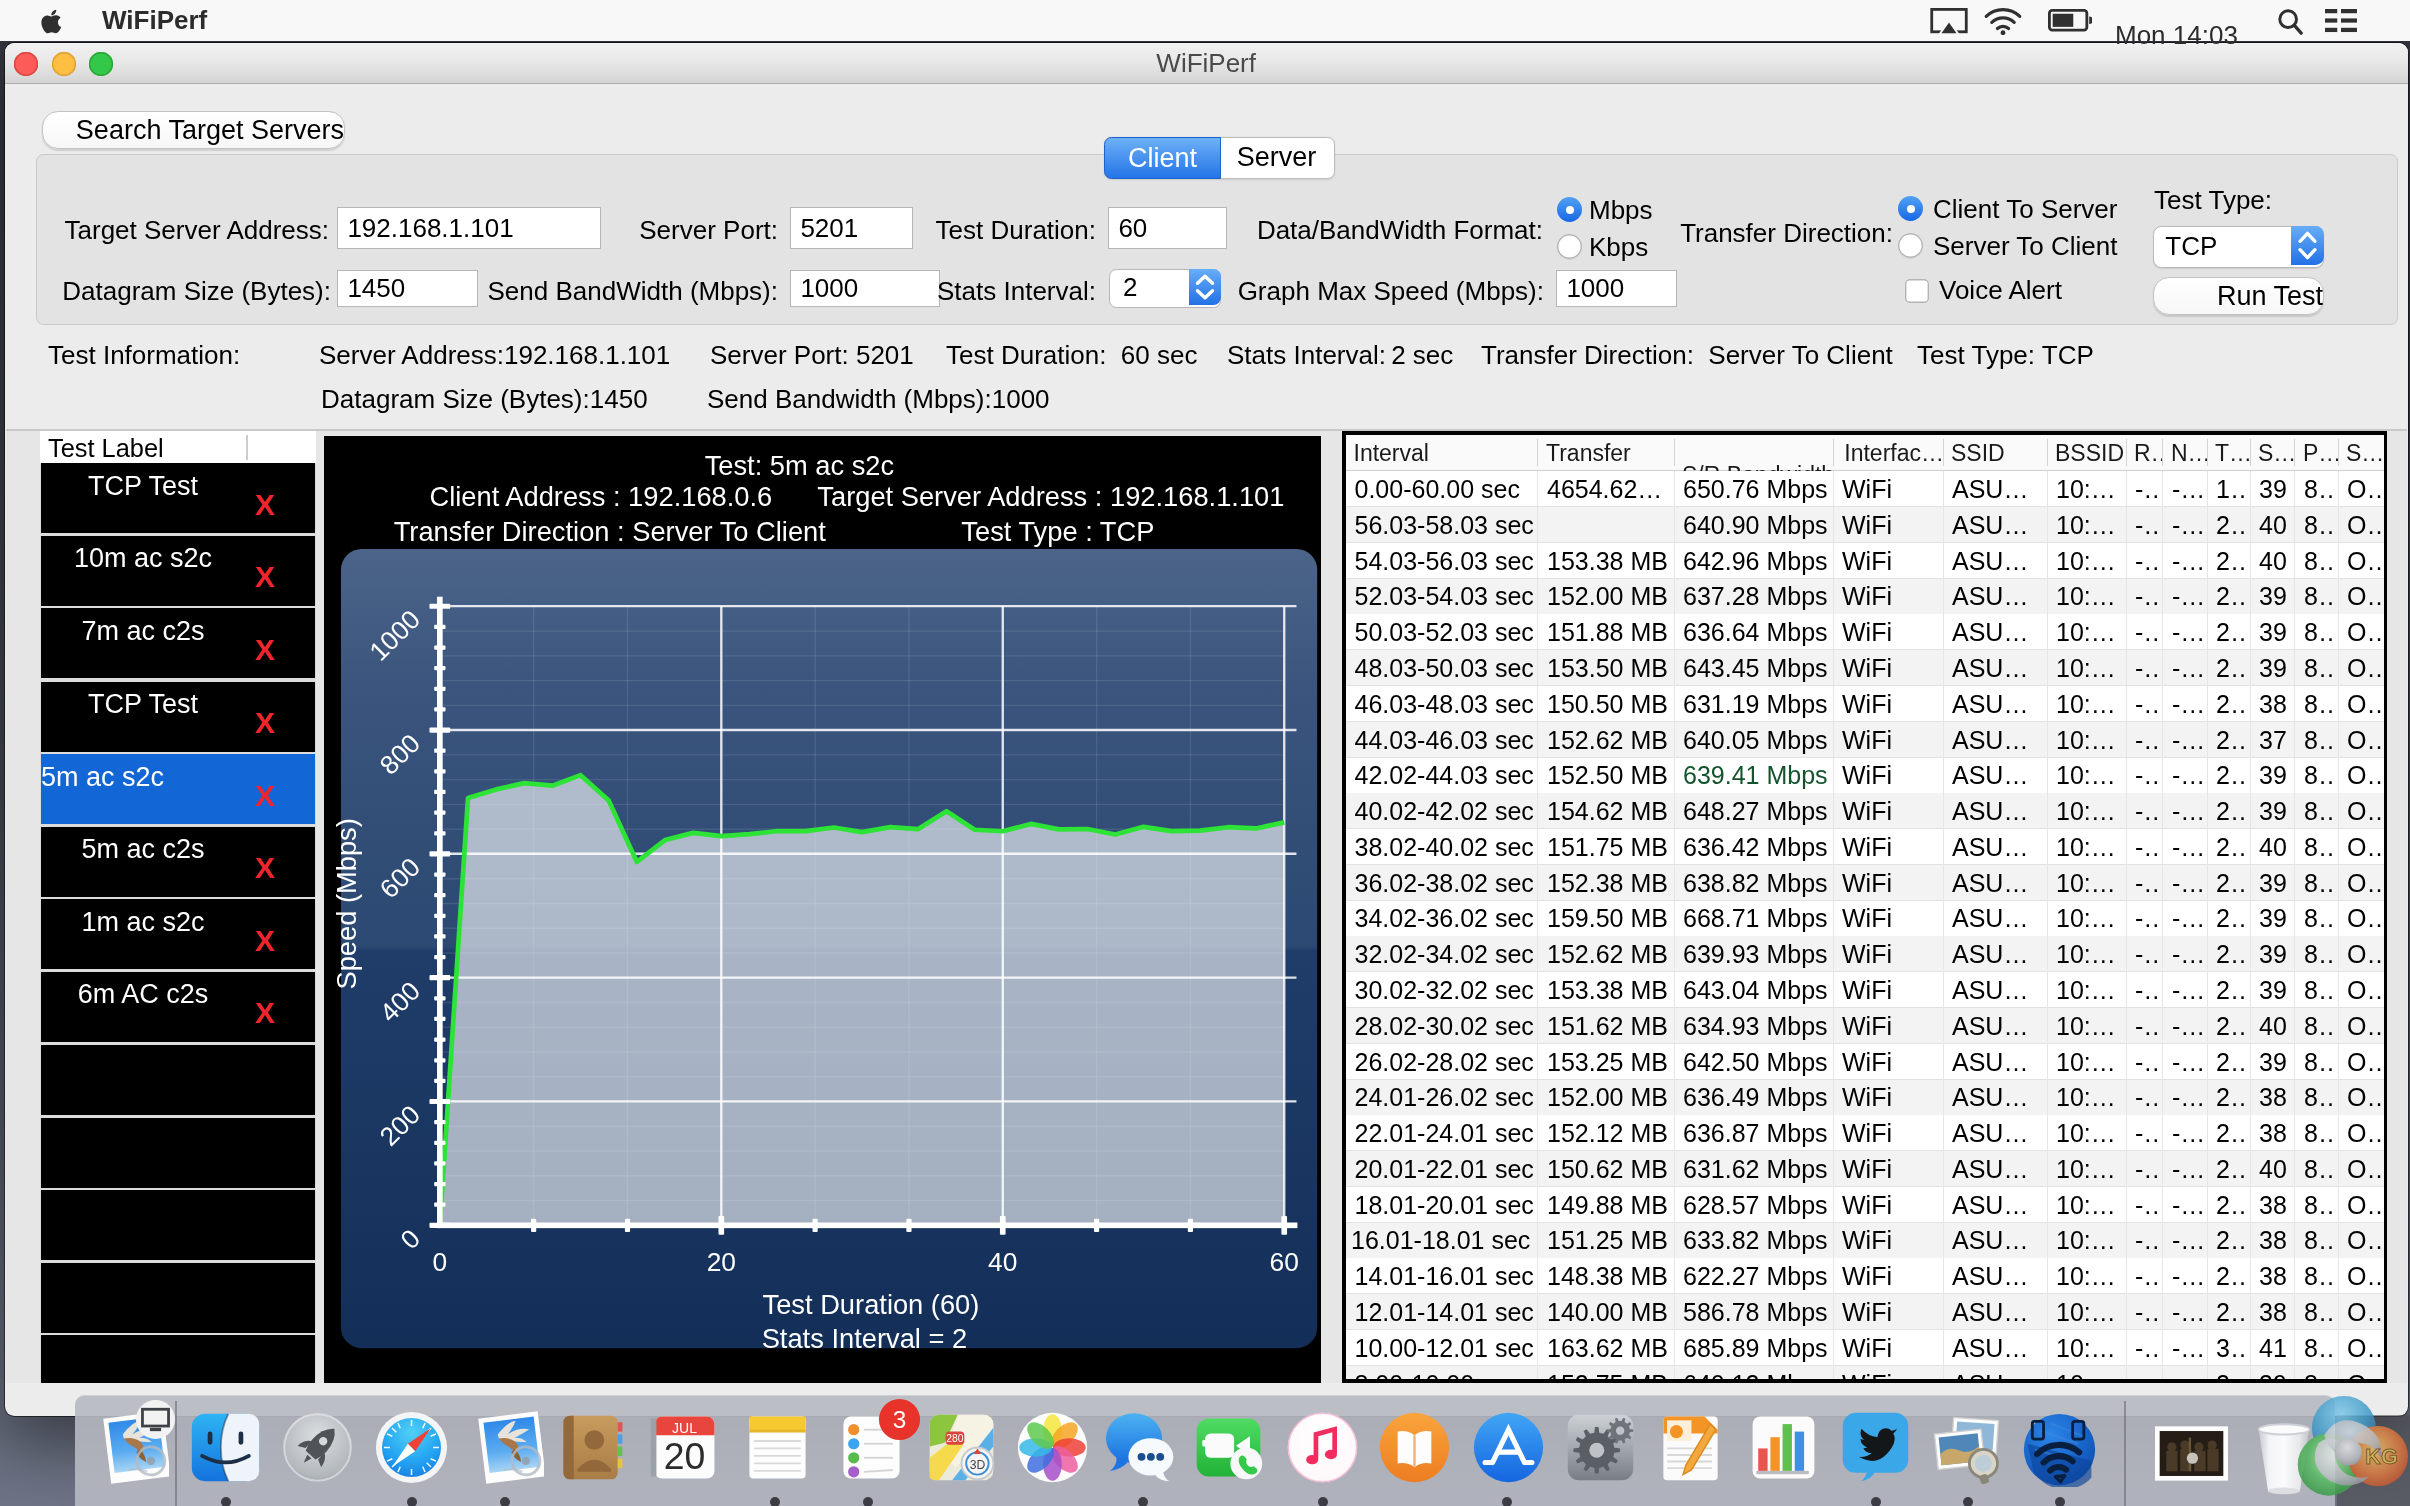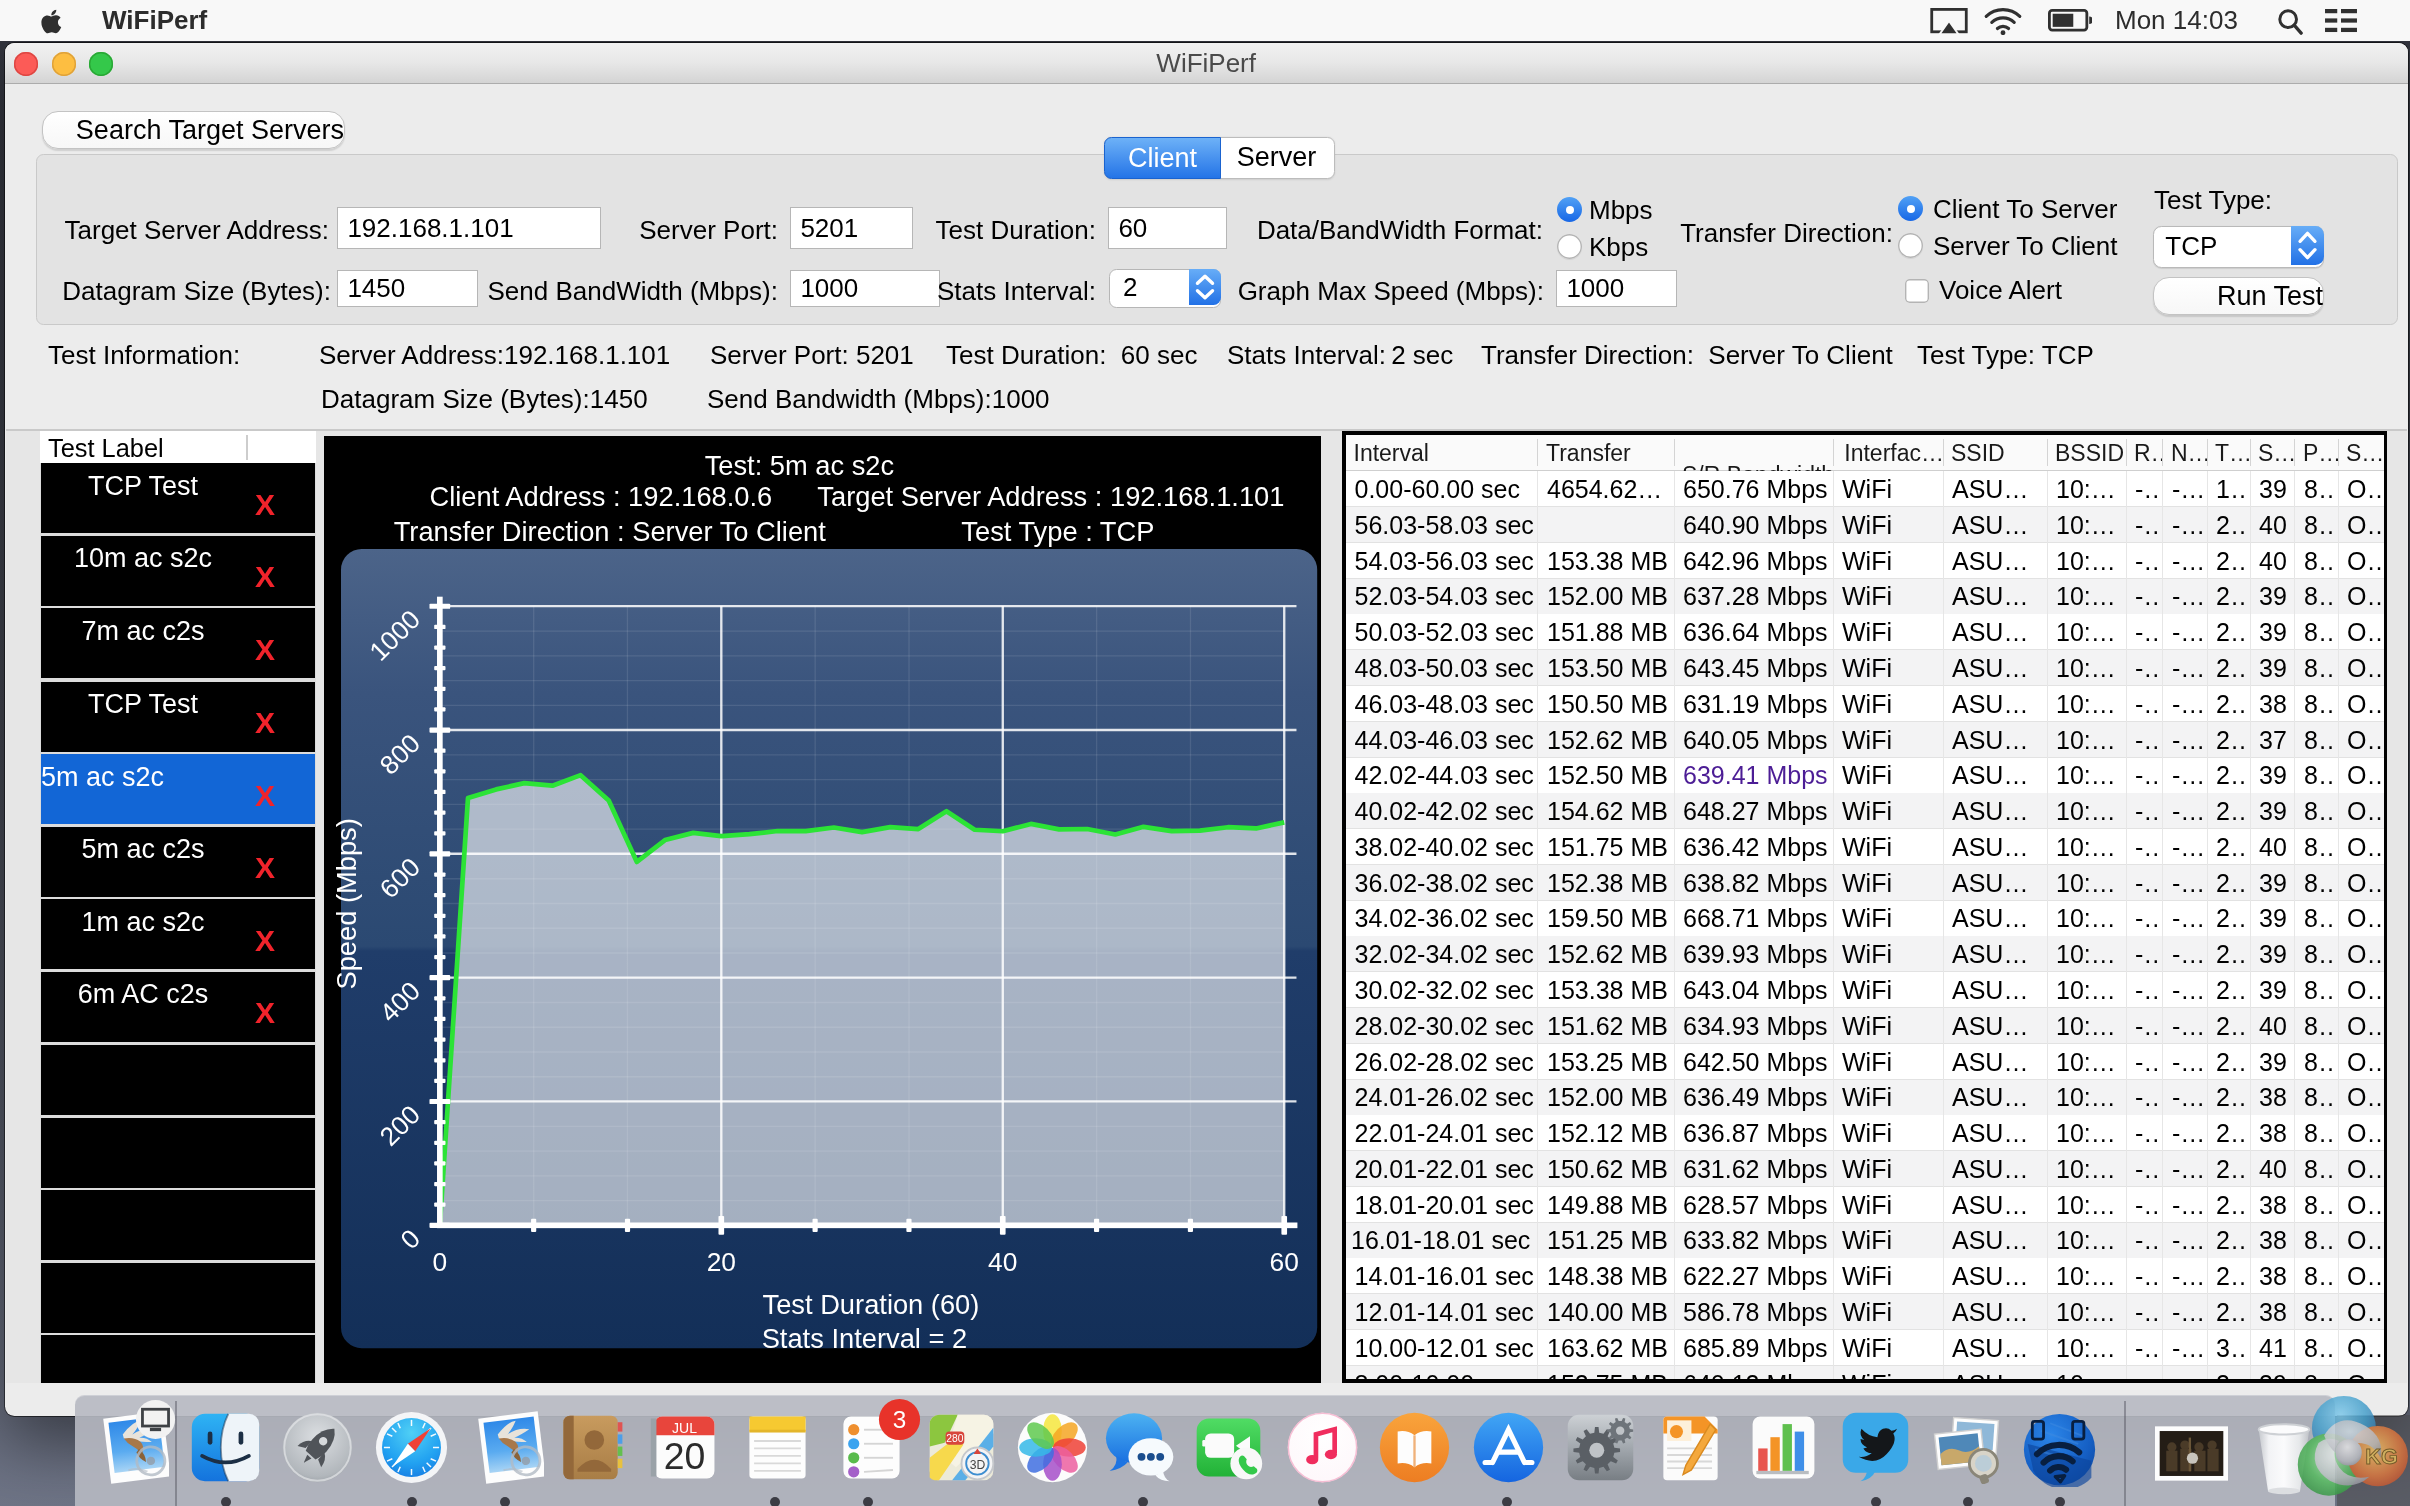--- a/index.html
+++ b/index.html
@@ -477,21 +477,21 @@
 <div class="abs" style="left:913px;top:290px;width:34px;height:31px;line-height:31px;overflow:hidden;white-space:nowrap;color:#000;">37</div>
 <div class="abs" style="left:948px;top:287px;width:0.9px;height:36px;background:#e6e6e6;"></div>
 <div class="abs" style="left:958px;top:290px;width:33px;height:31px;line-height:31px;overflow:hidden;white-space:nowrap;color:#000;">8…</div>
 <div class="abs" style="left:992px;top:287px;width:0.9px;height:36px;background:#e6e6e6;"></div>
 <div class="abs" style="left:1001px;top:290px;width:35px;height:31px;line-height:31px;overflow:hidden;white-space:nowrap;color:#000;">O…</div>
 <div class="abs" style="left:0;top:323px;width:1038px;height:35px;background:#ffffff;border-bottom:0.9px solid #e2e2e2;"></div>
 <div class="abs" style="left:8.5px;top:325px;width:182px;height:31px;line-height:31px;overflow:hidden;white-space:nowrap;color:#000;">42.02-44.03 sec</div>
 <div class="abs" style="left:191px;top:323px;width:0.9px;height:36px;background:#e6e6e6;"></div>
 <div class="abs" style="left:201px;top:325px;width:126px;height:31px;line-height:31px;overflow:hidden;white-space:nowrap;color:#000;">152.50 MB</div>
 <div class="abs" style="left:328px;top:323px;width:0.9px;height:36px;background:#e6e6e6;"></div>
-<div class="abs" style="left:337px;top:325px;width:149px;height:31px;line-height:31px;overflow:hidden;white-space:nowrap;color:#4c1d95;">639.41 Mbps</div>
+<div class="abs" style="left:337px;top:325px;width:149px;height:31px;line-height:31px;overflow:hidden;white-space:nowrap;color:#14532d;">639.41 Mbps</div>
 <div class="abs" style="left:487px;top:323px;width:0.9px;height:36px;background:#e6e6e6;"></div>
 <div class="abs" style="left:496px;top:325px;width:100px;height:31px;line-height:31px;overflow:hidden;white-space:nowrap;color:#000;">WiFi</div>
 <div class="abs" style="left:597px;top:323px;width:0.9px;height:36px;background:#e6e6e6;"></div>
 <div class="abs" style="left:606px;top:325px;width:93px;height:31px;line-height:31px;overflow:hidden;white-space:nowrap;color:#000;">ASU…</div>
 <div class="abs" style="left:701px;top:323px;width:0.9px;height:36px;background:#e6e6e6;"></div>
 <div class="abs" style="left:710px;top:325px;width:69px;height:31px;line-height:31px;overflow:hidden;white-space:nowrap;color:#000;">10:…</div>
 <div class="abs" style="left:780px;top:323px;width:0.9px;height:36px;background:#e6e6e6;"></div>
 <div class="abs" style="left:789px;top:325px;width:26px;height:31px;line-height:31px;overflow:hidden;white-space:nowrap;color:#000;">-…</div>
 <div class="abs" style="left:816px;top:323px;width:0.9px;height:36px;background:#e6e6e6;"></div>
 <div class="abs" style="left:826px;top:325px;width:34px;height:31px;line-height:31px;overflow:hidden;white-space:nowrap;color:#000;">-…</div>
@@ -1323,21 +1323,21 @@
 <div class="abs" style="left:1502px;top:1497px;width:10.4px;height:10.4px;border-radius:50%;background:#3c3c44;"></div>
 <div class="abs" style="left:1871px;top:1497px;width:10.4px;height:10.4px;border-radius:50%;background:#3c3c44;"></div>
 <div class="abs" style="left:1963px;top:1497px;width:10.4px;height:10.4px;border-radius:50%;background:#3c3c44;"></div>
 <div class="abs" style="left:2055px;top:1497px;width:10.4px;height:10.4px;border-radius:50%;background:#3c3c44;"></div>
 
 <div id="menubar">
     <svg class="abs" style="left:40px;top:7.5px;" width="22.6" height="27" viewBox="0 0 384 512">
 <path fill="#2f2f2f" d="M318.7 268.7c-.2-36.7 16.4-64.4 50-84.8-18.8-26.9-47.2-41.7-84.7-44.6-35.5-2.7-74.3 20.7-88.5 20.7-15 0-49.4-19.7-76.4-19.7C63.3 141.2 4 184.8 4 273.5q0 39.3 14.4 81.2c12.8 36.7 59 126.7 107.2 125.2 25.2-.6 43-17.9 75.8-17.9 31.8 0 48.3 17.9 76.4 17.9 48.6-.7 90.4-82.5 102.6-119.3-65.2-30.7-61.7-90-61.7-91.9zm-56.6-164.2c27.3-32.4 24.8-61.9 24-72.5-24.1 1.4-52 16.4-67.9 34.9-17.5 19.8-27.8 44.3-25.6 71.9 26.1 2 49.9-11.4 69.5-34.3z"></path>
     </svg>
     <div class="txt" style="left:102px;font-weight:bold;">WiFiPerf</div>
-    <div class="txt" style="left:2115px;">Mon 14:03</div>
+    <div class="txt" style="left:2115px;margin-top:15px;">Mon 14:03</div>
     <svg class="abs" style="left:1930px;top:7.5px;" width="38" height="28" viewBox="0 0 40 30">
 <rect x="1.5" y="1.5" width="37" height="24" fill="none" stroke="#303030" stroke-width="3"></rect>
 <path d="M20 14 L30 28 L10 28 Z" fill="#303030" stroke="#f8f8f8" stroke-width="2"></path>
     </svg>
     <svg class="abs" style="left:1983px;top:6.6px;" width="40" height="28" viewBox="0 0 42 30">
 <g fill="none" stroke="#303030" stroke-width="3.4" stroke-linecap="round">
 <path d="M3 10 A 26 26 0 0 1 39 10"></path>
 <path d="M9 16.5 A 17.5 17.5 0 0 1 33 16.5"></path>
 <path d="M15 23 A 9 9 0 0 1 27 23"></path>
       </g>

